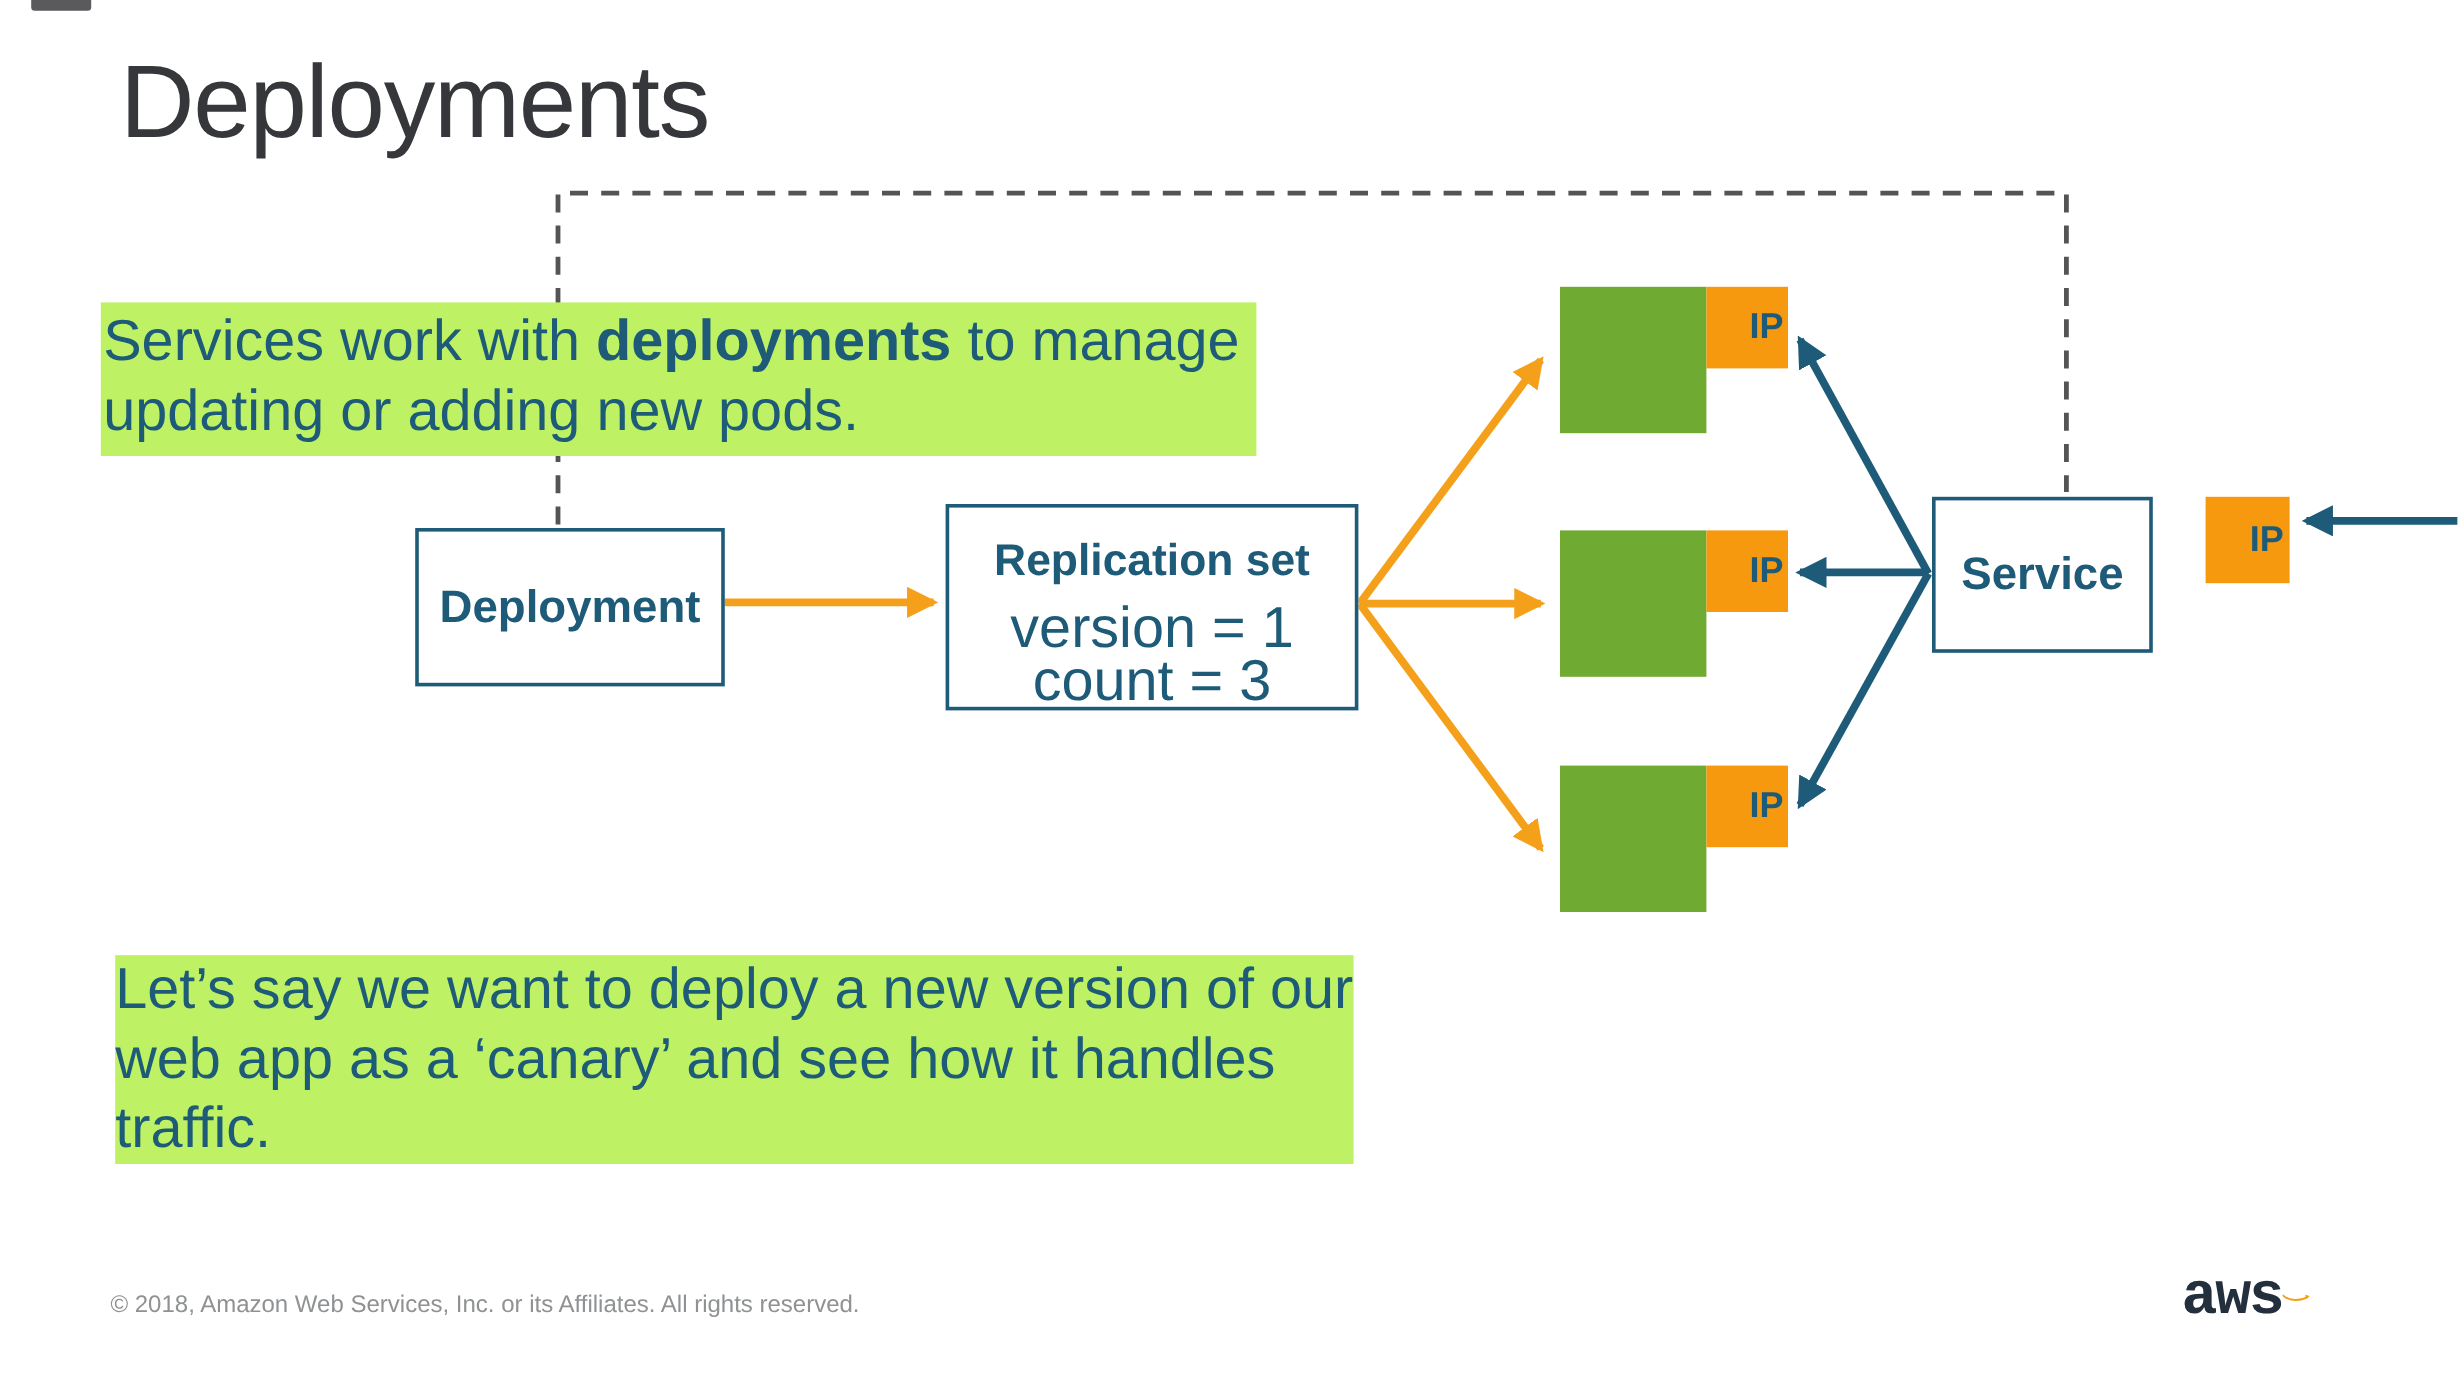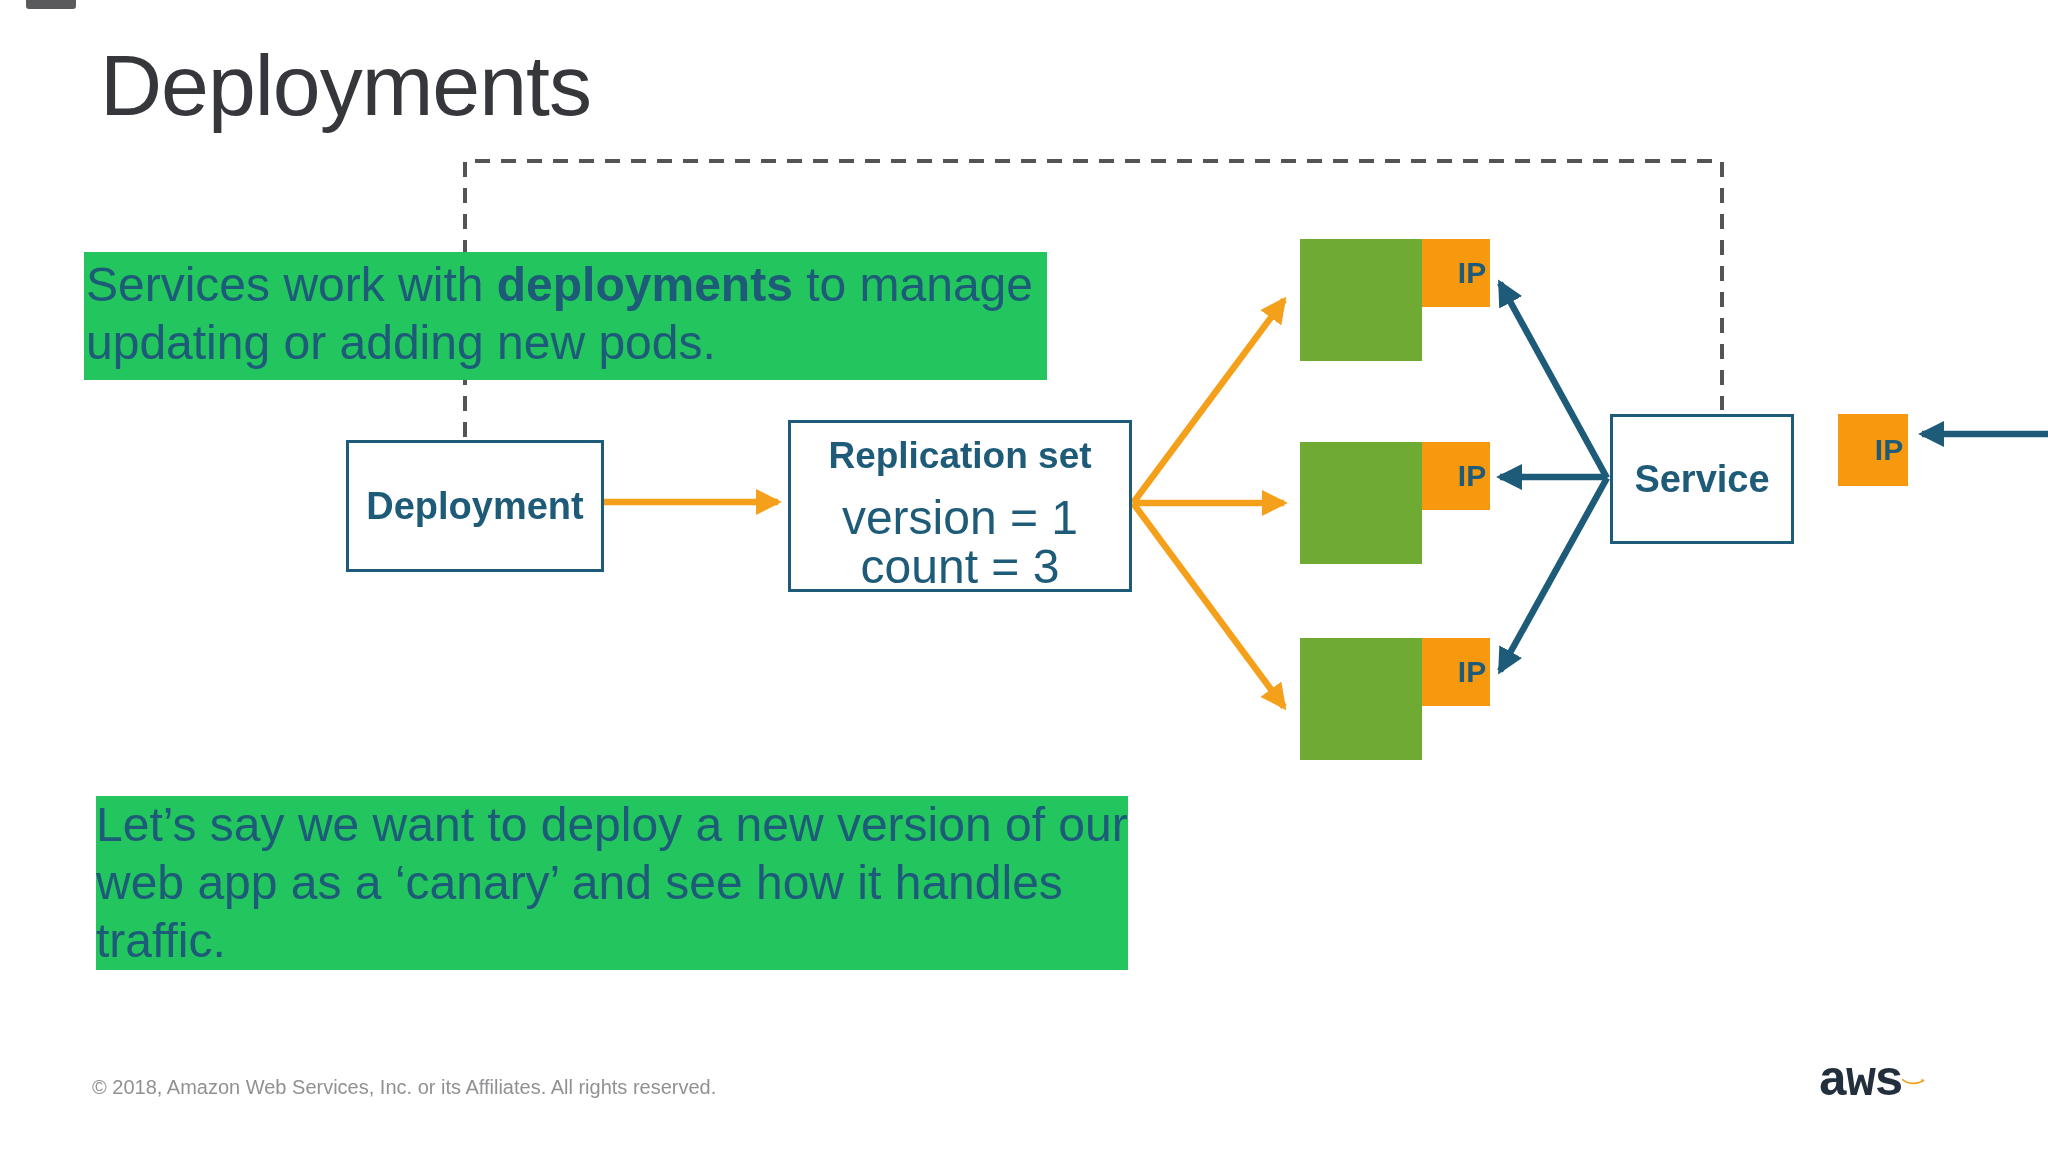--- a/index.html
+++ b/index.html
@@ -12,34 +12,34 @@
   #slide{position:relative;width:2048px;height:1152px;background:#fff;}
 
   
   .artifact{position:absolute;left:26px;top:0;width:50px;height:9px;background:#3d3d40;
     opacity:.85;border-radius:0 0 3px 3px;}
 
   .title{position:absolute;left:100px;top:36px;font-size:86px;font-weight:400;
     letter-spacing:-1px;color:var(--titleColor);}
 
   .para{position:absolute;color:var(--teal);font-size:48px;line-height:58px;
-    background:#22c55e;z-index:3;}
+    background:#bef264;z-index:3;}
   .para.intro{left:84px;top:252px;padding:4px 14px 8px 2px;}
   .para.canary{left:96px;top:796px;}
   .para b{font-weight:700;}
 
   svg.layer{position:absolute;left:0;top:0;z-index:1;}
 
   .node{position:absolute;z-index:2;background:#fff;border:3.5px solid var(--teal);
     display:flex;align-items:center;justify-content:center;color:var(--teal);
     font-weight:700;text-align:center;}
   .deployment{left:346px;top:440px;width:258px;height:132px;font-size:38px;}
   .service{left:1610px;top:414px;width:184px;height:130px;font-size:38px;}
   .replication{left:788px;top:420px;width:344px;height:172px;flex-direction:column;
-    justify-content:space-between;padding-top:12px;}
+    justify-content:flex-start;padding-top:23px;}
   .replication .rep-title{font-size:37px;font-weight:700;}
   .replication .rep-line{font-size:48px;font-weight:400;line-height:44px;}
   .replication .rep-line.first{margin-top:14px;}
 
   .pod{position:absolute;z-index:2;width:122px;height:122px;background:var(--green);}
   .pod1{left:1300px;top:239px;} .pod2{left:1300px;top:442px;} .pod3{left:1300px;top:638px;}
 
   .ip{position:absolute;z-index:2;width:68px;height:68px;background:var(--orange);
     display:flex;align-items:center;justify-content:center;color:var(--teal);
     font-size:30px;font-weight:700;padding-left:32px;}

